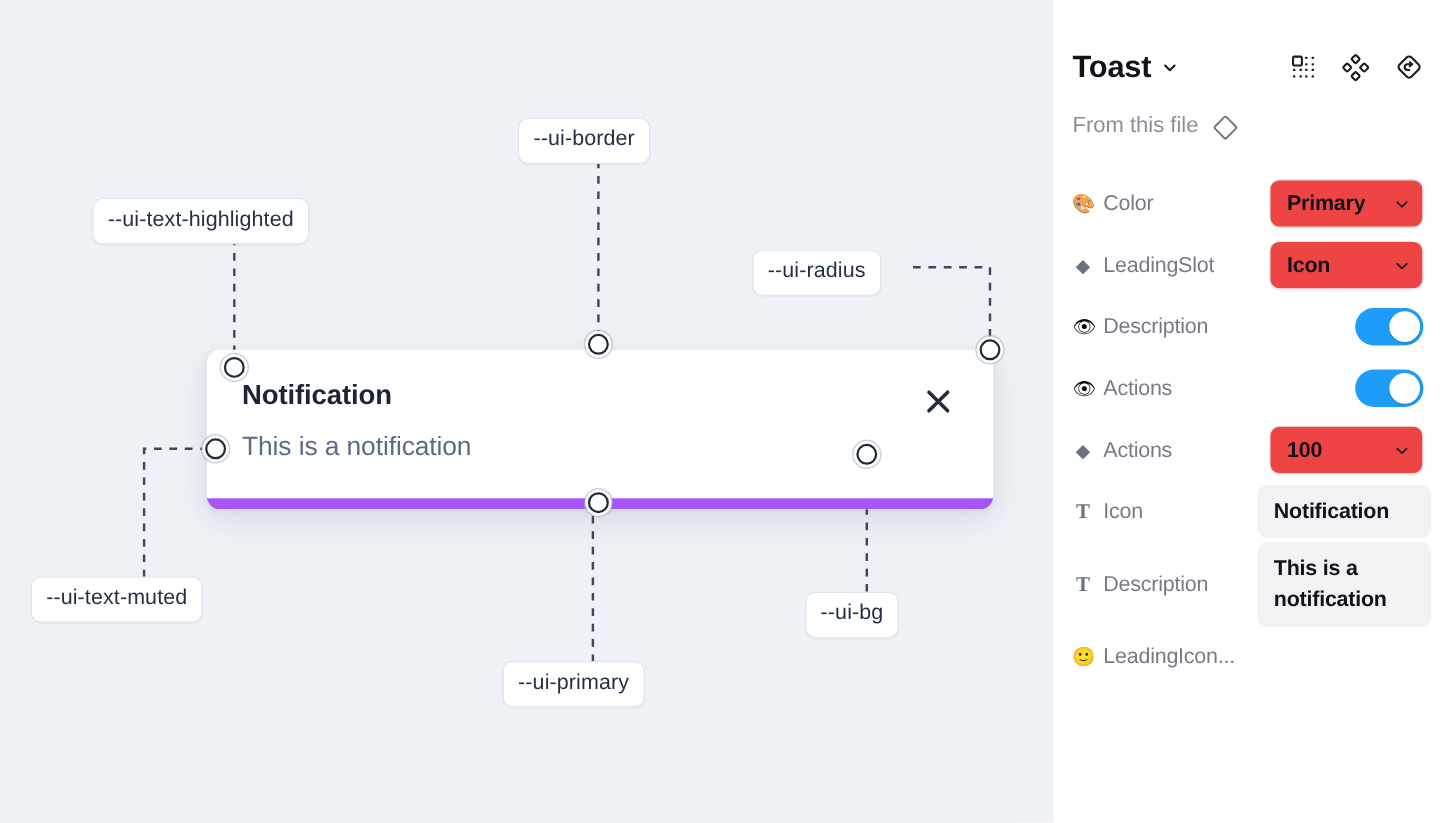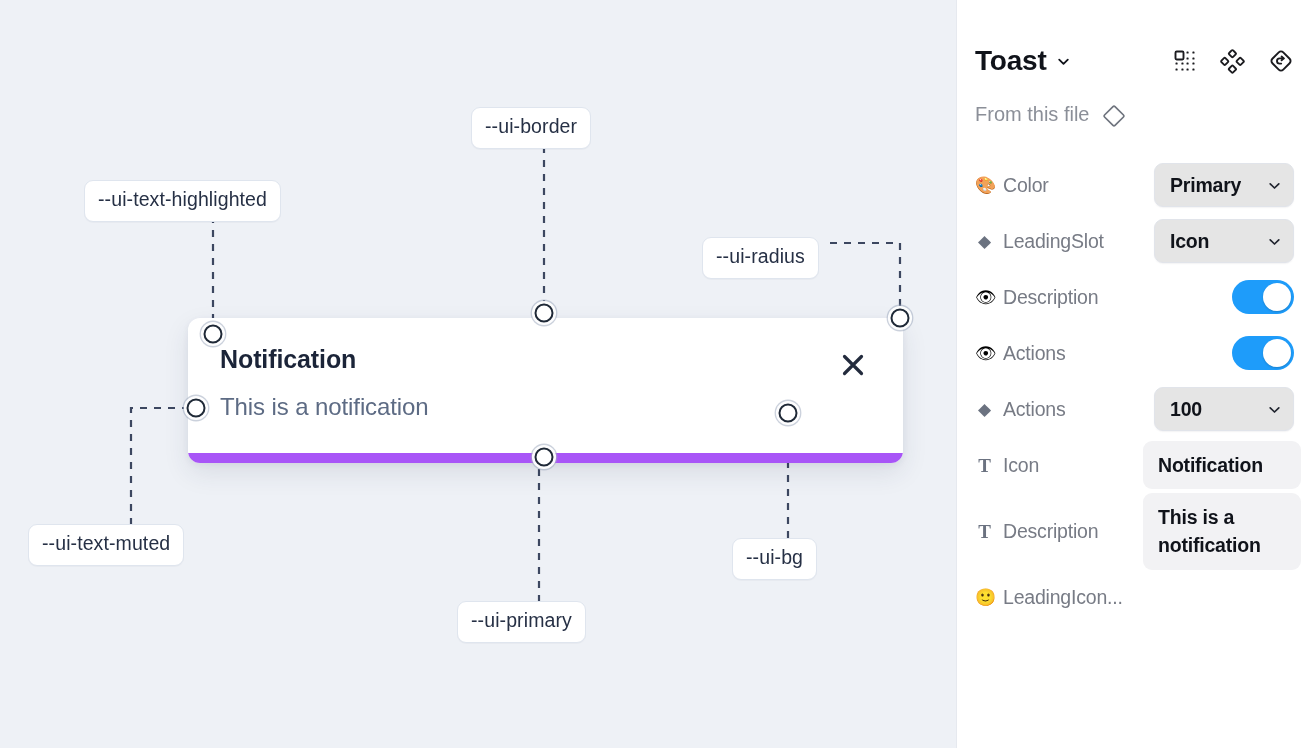--- a/index.html
+++ b/index.html
@@ -120,21 +120,21 @@
   .prop-emoji.tletter { font-family: "Liberation Serif", serif; font-weight: 700; font-size: 19px; color: #6b7280; }
   .prop-label {
     font-size: 19.5px; color: #777b85; letter-spacing: -.2px;
     white-space: nowrap; overflow: hidden; text-overflow: ellipsis;
     max-width: 140px;
   }
   .prop-ctl { margin-left: auto; }
 
   .select {
     width: 140px; height: 44px;
-    background: #e5e5e5;
+    background: #ef4444;
     border: 1px solid #e1e4ea;
     border-radius: 9px;
     display: flex; align-items: center;
     padding: 0 11px 0 15px;
     cursor: pointer;
     box-shadow: 0 1px 1.5px rgba(20,28,45,.05);
   }
   .select .sv {
     font-size: 19.5px; font-weight: 600; color: #10131a; letter-spacing: -.2px;
     white-space: nowrap; overflow: hidden; text-overflow: ellipsis;
@@ -192,21 +192,21 @@
         <path d="M539 602 L539 457"></path>
 
         <path d="M788 538 L788 413"></path>
       </g>
     </svg>
 
     <div class="chip" style="left:471px; top:107px;">--ui-border</div>
 
     <div class="chip" style="left:84px; top:180px;">--ui-text-highlighted</div>
 
-    <div class="chip" style="left:702px; top:227px;margin-top:10px;">--ui-radius</div>
+    <div class="chip" style="left:684px; top:227px;">--ui-radius</div>
 
     <div class="chip" style="left:457px; top:601px;">--ui-primary</div>
 
     <div class="chip" style="left:28px; top:524px;">--ui-text-muted</div>
 
     <div class="chip" style="left:732px; top:538px;">--ui-bg</div>
 
     <div id="toast-card">
       <div id="toast-title">Notification</div>
       <div id="toast-desc">This is a notification</div>

